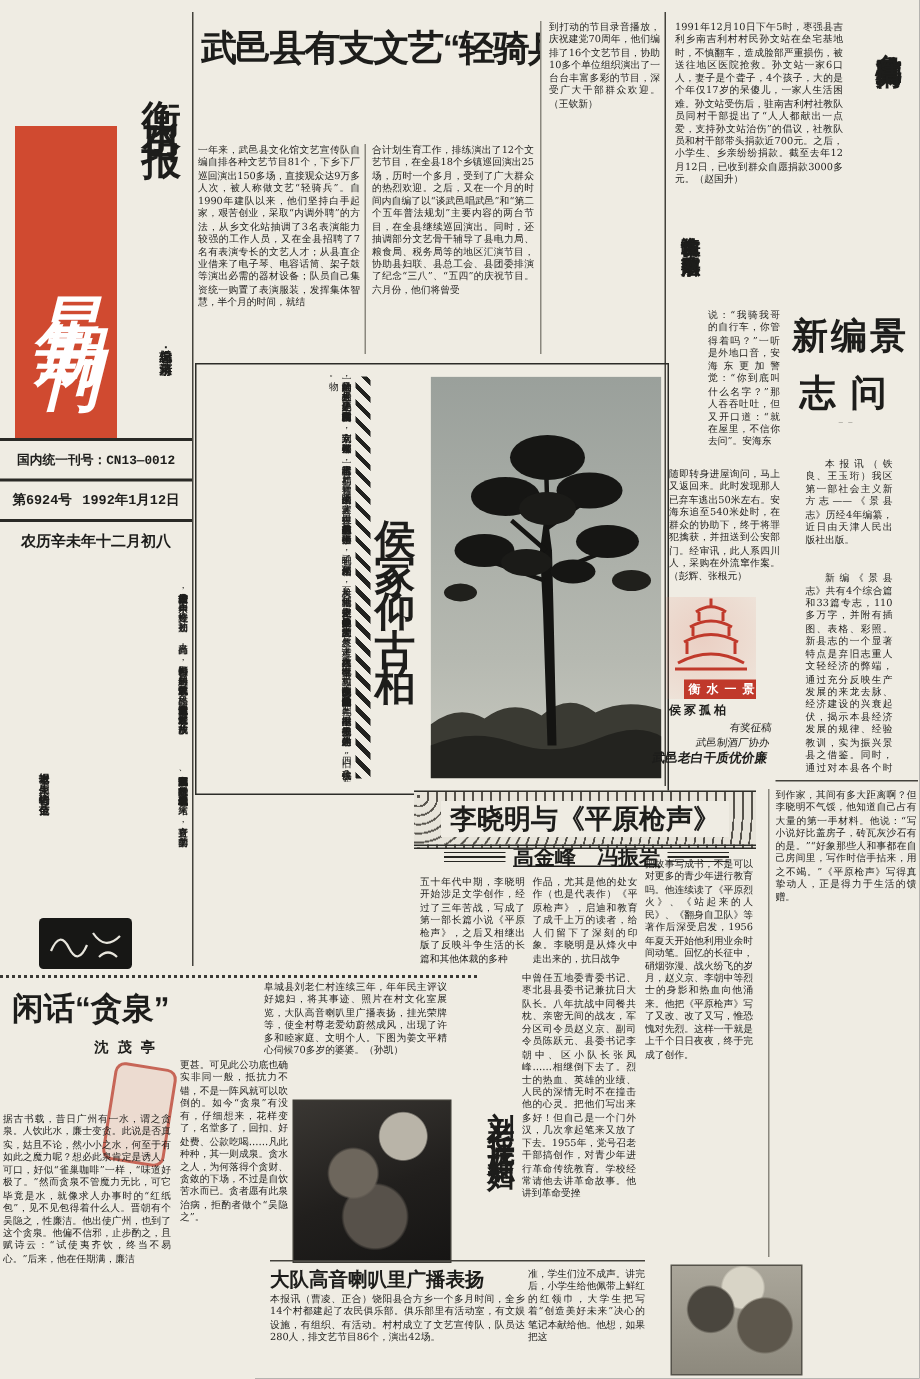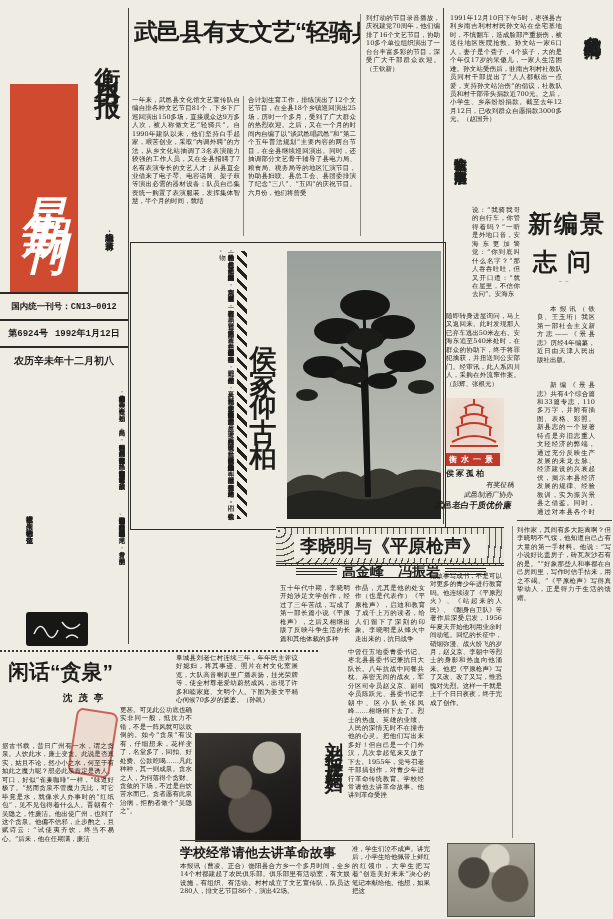--- a/index.html
+++ b/index.html
@@ -137,21 +137,21 @@
           <path d="M20,10 Q30,3 40,10"></path>
           <path d="M22,10 L22,16 M38,10 L38,16"></path>
         <path d="M16,20 Q30,12 44,20"></path>
           <path d="M18,20 L18,26 M42,20 L42,26"></path>
         <path d="M12,30 Q30,20 48,30"></path>
           <path d="M14,30 L14,38 M46,30 L46,38"></path>
         <path d="M8,44 Q30,32 52,44"></path>
           <path d="M6,48 L54,48"></path>
       </g>
     </svg>
-    <div style="position:absolute;left:2px;bottom:0;width:54px;height:13px;background:#c0392b;color:#fff;
+    <div style="position:absolute;left:12px;bottom:0;width:54px;height:13px;background:#c0392b;color:#fff;
                 font-size:8px;font-weight:bold;text-align:center;line-height:13px;letter-spacing:4px;">衡水一景</div>
   </div>
   <div class="abs sans bold" style="left:446px;top:468px;width:62px;height:11px;font-size:8px;letter-spacing:2px;">侯冢孤柏</div>
   <div class="abs" style="left:428px;top:480px;width:84px;height:44px;text-align:right;transform:skewX(-8deg);">
     <div style="font-size:7px;">有奖征稿</div>
     <div style="font-size:7px;">武邑制酒厂协办</div>
     <div class="bold" style="font-size:8.5px;">武邑老白干质优价廉</div>
   </div>
 
   <div class="abs mosaic" style="left:276px;top:527px;width:228px;height:35px;border-top:1px solid #2b2b27;border-bottom:3px double #2b2b27;
@@ -177,18 +177,18 @@
   <div class="abs sans bold center" style="left:36px;top:692px;width:100px;height:13px;font-size:9.5px;letter-spacing:6px;">沈茂亭</div>
   <div class="abs seal-red" style="left:72px;top:710px;width:38px;height:62px;"></div>
   <div class="abs t" style="left:2px;top:742px;width:112px;height:174px;">据古书载，昔日广州有一水，谓之贪泉。人饮此水，廉士变贪。此说是否真实，姑且不论，然小小之水，何至于有如此之魔力呢？想必此泉肯定是诱人、可口，好似“雀巢咖啡”一样，“味道好极了。”然而贪泉不管魔力无比，可它毕竟是水，就像求人办事时的“红纸包”，见不见包得着什么人。晋朝有个吴隐之，性廉洁。他出使广州，也到了这个贪泉。他偏不信邪，止步酌之，且赋诗云：“试使夷齐饮，终当不易心。”后来，他在任期满，廉洁</div>
   <div class="abs t" style="left:120px;top:706px;width:72px;height:210px;">更甚。可见此公功底也确实非同一般，抵抗力不错，不是一阵风就可以吹倒的。如今“贪泉”有没有，仔细想来，花样变了，名堂多了，回扣、好处费、公款吃喝……凡此种种，其一则成泉。贪水之人，为何落得个贪财、贪敛的下场，不过是自饮苦水而已。贪者愿有此泉治病，拒酌者做个“吴隐之”。</div>
 
   <div class="abs t" style="left:176px;top:654px;width:122px;height:76px;">阜城县刘老仁村连续三年，年年民主评议好媳妇，将其事迹、照片在村文化室展览，大队高音喇叭里广播表扬，挂光荣牌等，使全村尊老爱幼蔚然成风，出现了许多和睦家庭、文明个人。下图为姜文平精心伺候70多岁的婆婆。（孙凯）</div>
   <div class="abs photo-dark" style="left:195px;top:733px;width:104px;height:107px;border:1px solid #3c3a34;"></div>
   <div class="abs vt sans bold center" style="left:320px;top:654px;width:26px;height:186px;font-size:18px;letter-spacing:5px;">刘老仁评选好媳妇</div>
 
   <div class="rule-h" style="left:180px;top:840px;width:250px;"></div>
-  <div class="abs sans bold" style="left:180px;top:844px;width:172px;height:16px;font-size:13px;white-space:nowrap;">学校经常请他去讲革命故事</div>
+  <div class="abs sans bold" style="left:180px;top:844px;width:172px;height:16px;font-size:13px;white-space:nowrap;">大队高音喇叭里广播表扬</div>
   <div class="abs t" style="left:180px;top:862px;width:170px;height:55px;">本报讯（曹凌、正合）饶阳县合方乡一个多月时间，全乡14个村都建起了农民俱乐部。俱乐部里有活动室，有文娱设施，有组织、有活动。村村成立了文艺宣传队，队员达280人，排文艺节目86个，演出42场。</div>
 
   <div class="abs cartoon" style="left:447px;top:843px;width:86px;height:72px;"></div>
 
 </div>
 
 </body></html>

